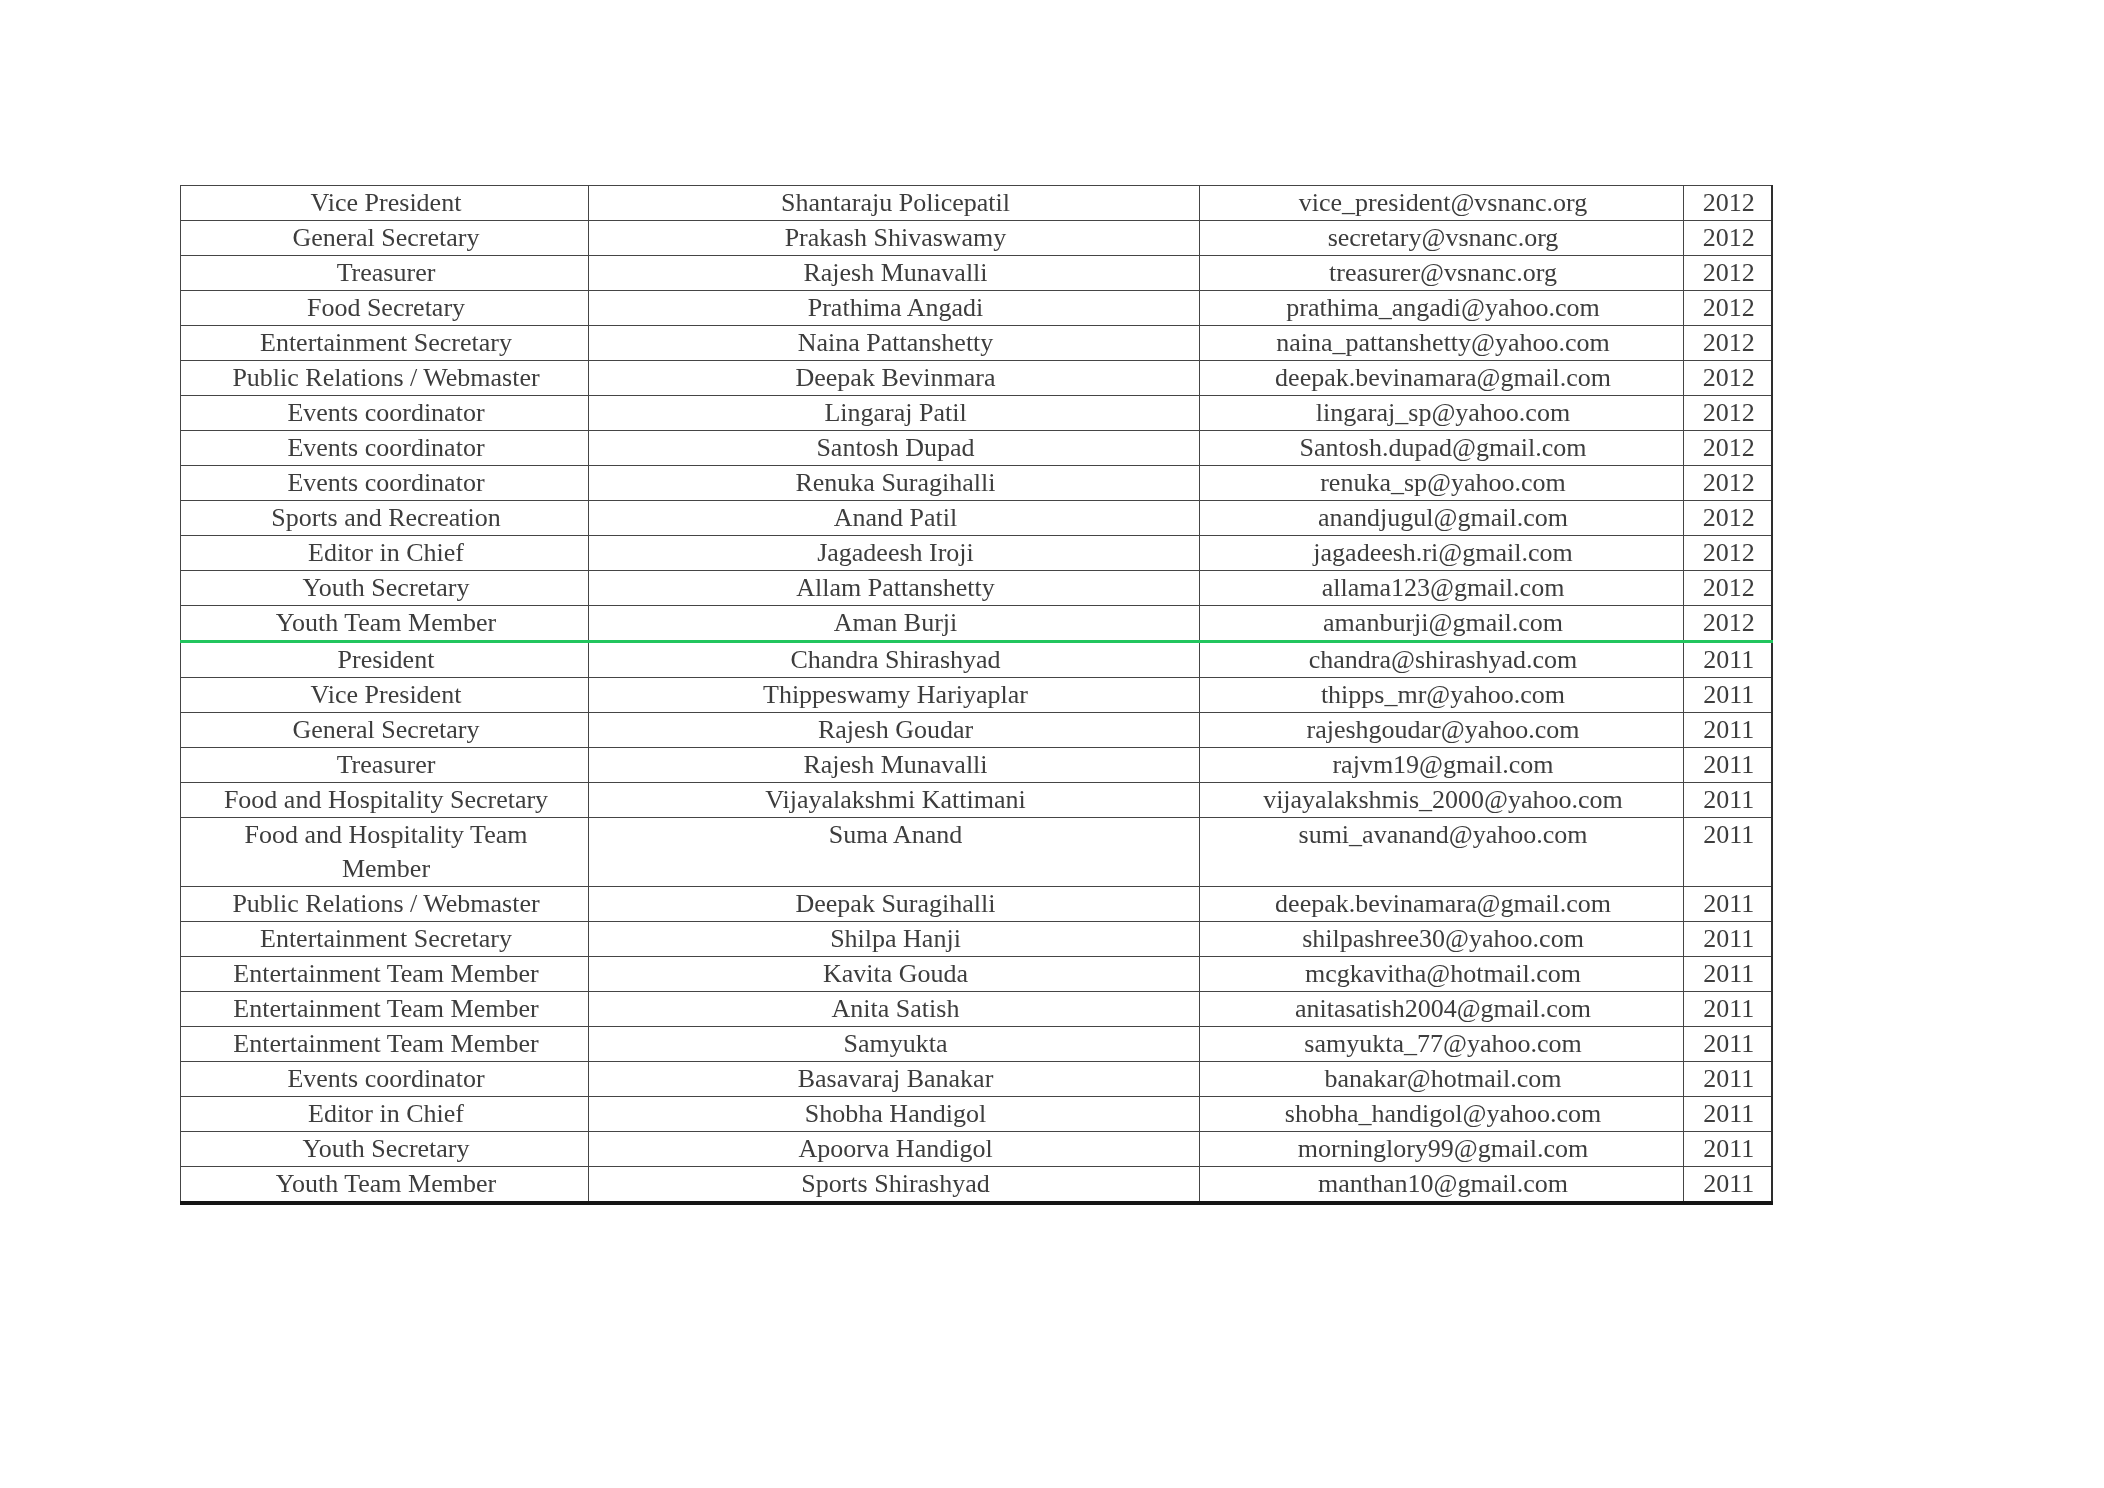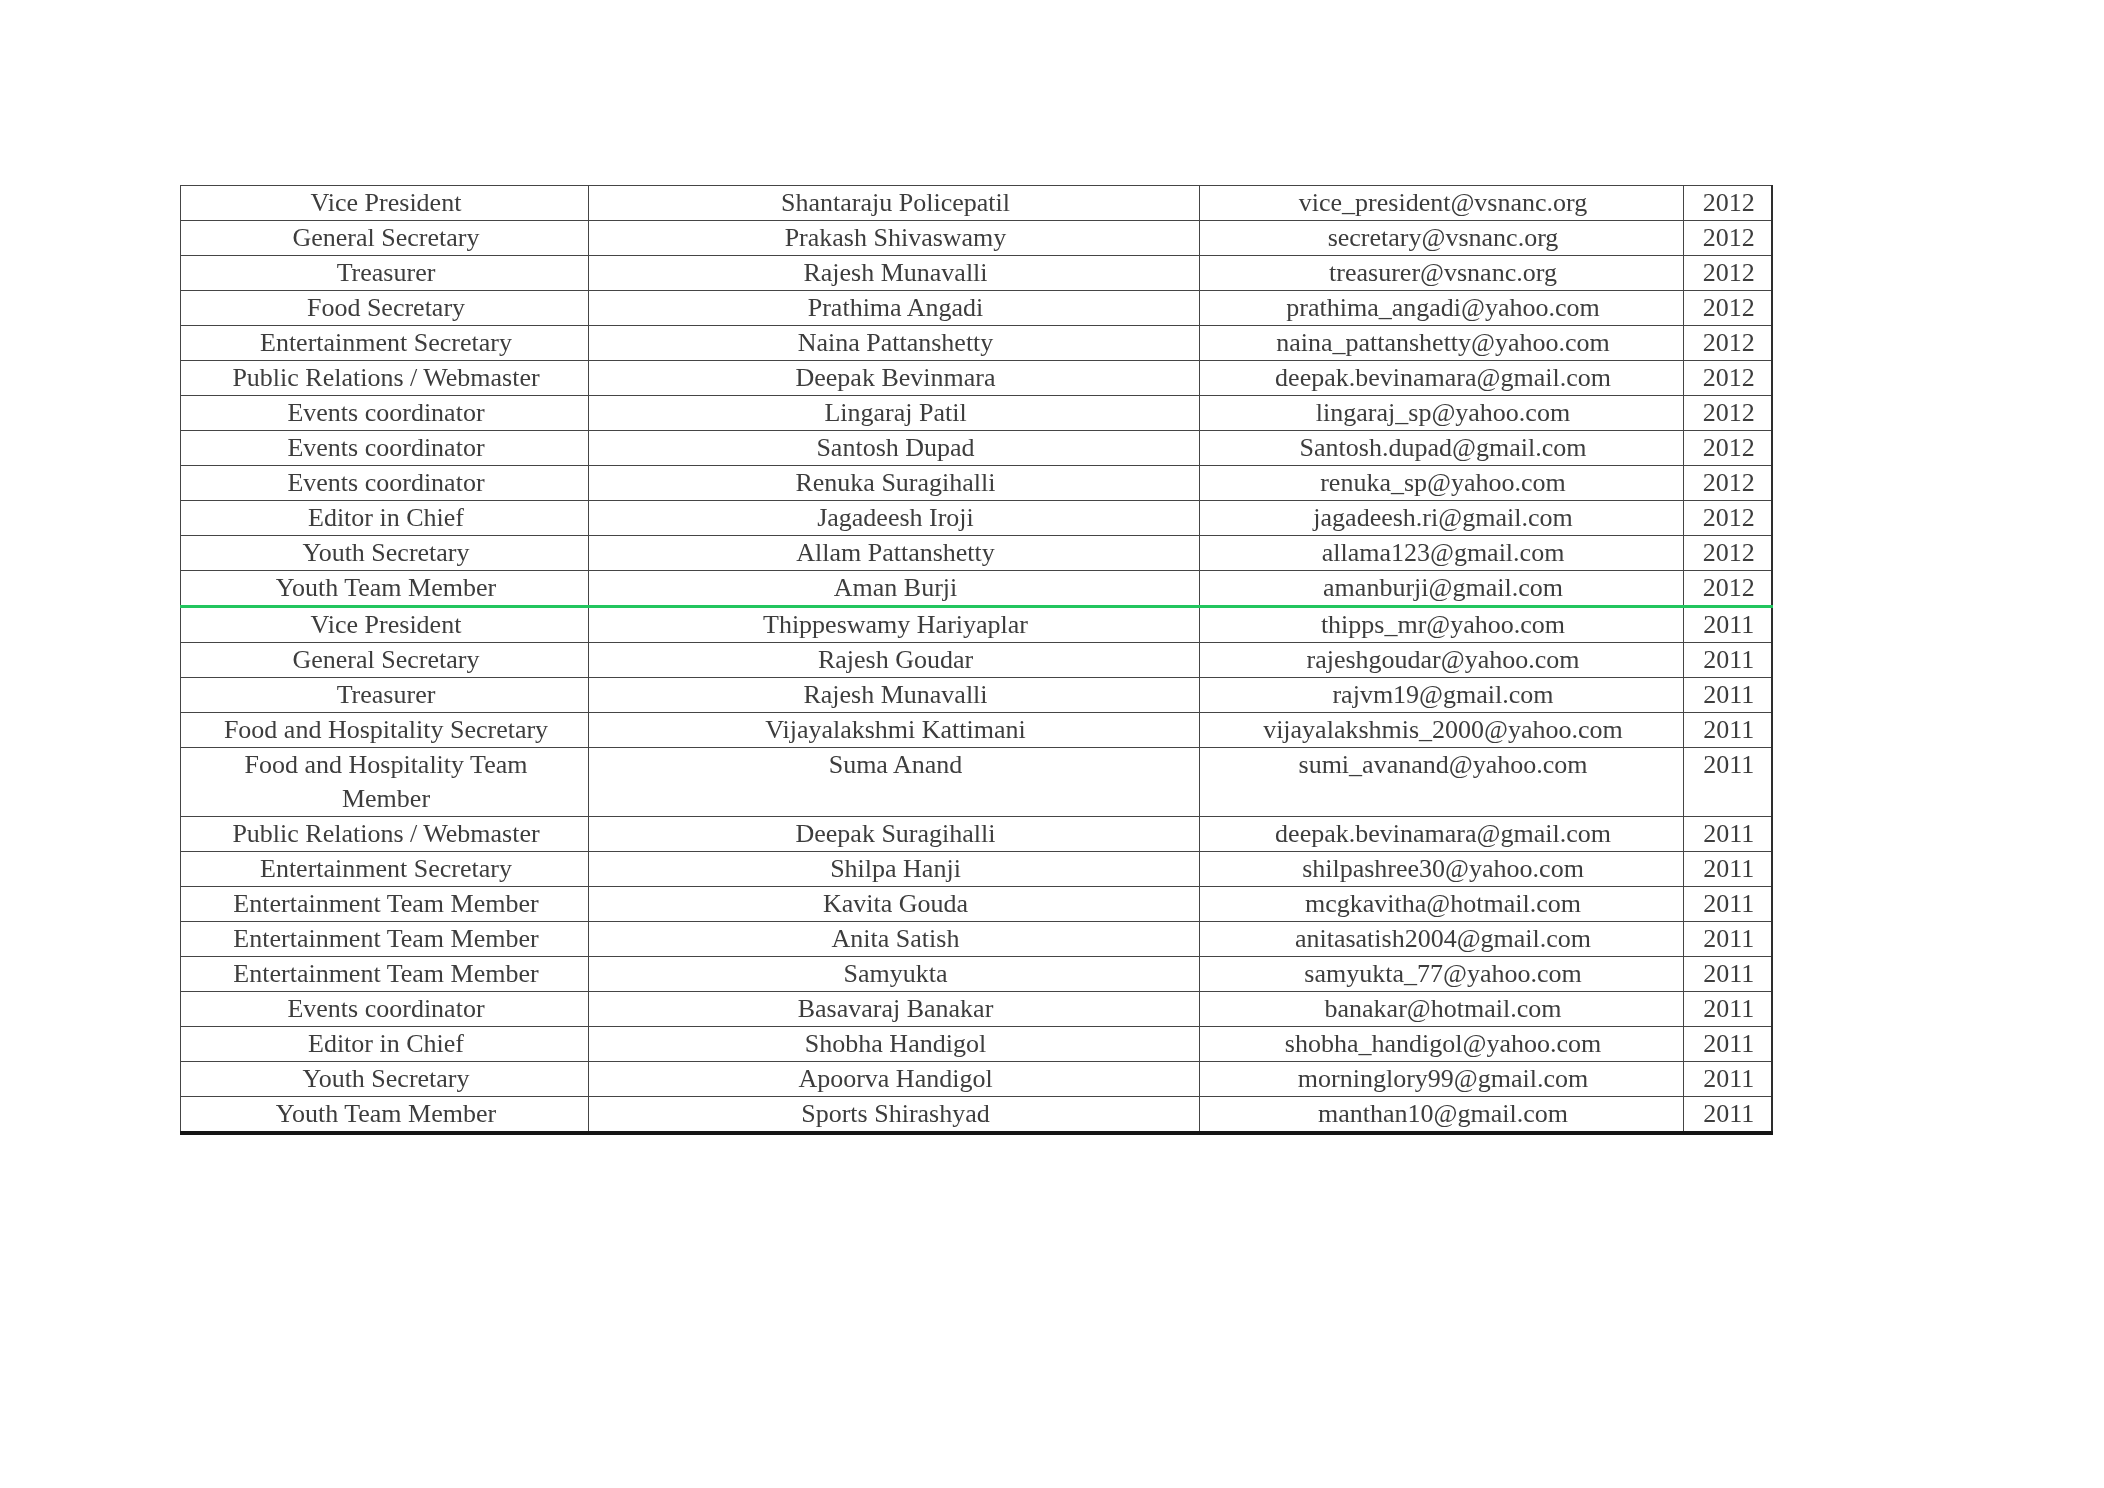--- a/index.html
+++ b/index.html
@@ -107,36 +107,48 @@
           <td>Santosh.dupad@gmail.com</td>
           <td>2012</td>
         </tr>
         <tr>
           <td>Events coordinator</td>
           <td>Renuka Suragihalli</td>
           <td>renuka_sp@yahoo.com</td>
           <td>2012</td>
         </tr>
         <tr>
+          <td>Sports and Recreation</td>
+          <td>Anand Patil</td>
+          <td>anandjugul@gmail.com</td>
+          <td>2012</td>
+        </tr>
+        <tr>
           <td>Editor in Chief</td>
           <td>Jagadeesh Iroji</td>
           <td>jagadeesh.ri@gmail.com</td>
           <td>2012</td>
         </tr>
         <tr>
           <td>Youth Secretary</td>
           <td>Allam Pattanshetty</td>
           <td>allama123@gmail.com</td>
           <td>2012</td>
         </tr>
         <tr class="section-last">
           <td>Youth Team Member</td>
           <td>Aman Burji</td>
           <td>amanburji@gmail.com</td>
           <td>2012</td>
+        </tr>
+        <tr>
+          <td>President</td>
+          <td>Chandra Shirashyad</td>
+          <td>chandra@shirashyad.com</td>
+          <td>2011</td>
         </tr>
         <tr>
           <td>Vice President</td>
           <td>Thippeswamy Hariyaplar</td>
           <td>thipps_mr@yahoo.com</td>
           <td>2011</td>
         </tr>
         <tr>
           <td>General Secretary</td>
           <td>Rajesh Goudar</td>

